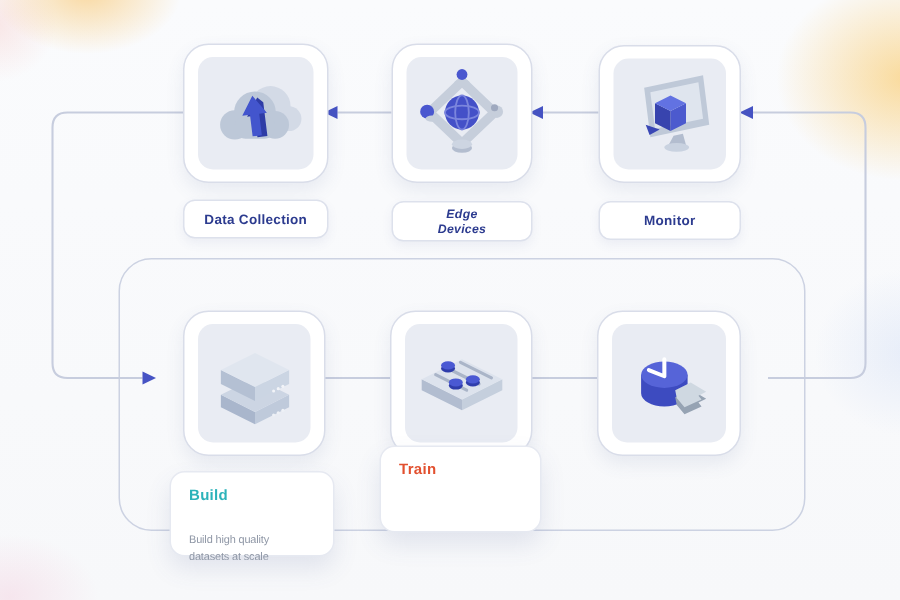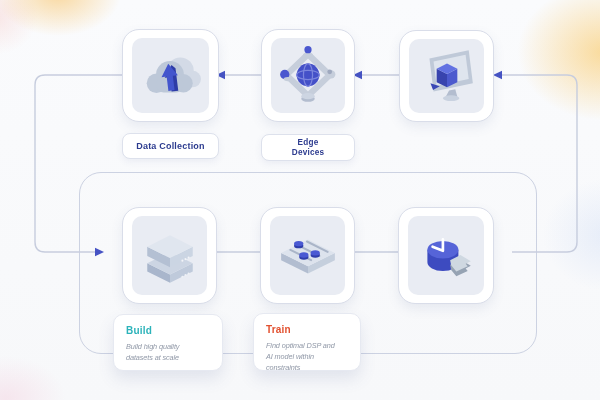--- a/index.html
+++ b/index.html
@@ -27,29 +27,29 @@
     position:absolute;left:9px;top:8px;right:9px;bottom:8px;
     background:#e9ecf3;border-radius:10px;display:flex;align-items:center;justify-content:center;
   }
   .icon-tile svg{width:62px;height:62px;}
   .label-box{
     position:absolute;background:#fff;border:1px solid #dde1ec;border-radius:8px;
     box-shadow:0 3px 7px rgba(80,95,150,.08);z-index:3;
     display:flex;align-items:center;justify-content:center;text-align:center;
     color:#2c3b8f;font-weight:bold;font-size:9px;letter-spacing:.2px;line-height:1.15;
   }
-  .label-box .wrap-narrow{display:block;width:48px;margin:0 auto;font-size:8.2px;}
+  .label-box .wrap-narrow{display:block;width:48px;margin:0 auto;font-size:8.2px;font-style:italic;}
   .text-card{
     position:absolute;background:#fff;border:1px solid #e6e9f1;border-radius:10px;
     box-shadow:0 8px 16px rgba(80,95,150,.13);z-index:4;padding:10px 10px 8px 12px;box-sizing:border-box;
   }
   .text-card .title{font-size:10px;font-weight:bold;letter-spacing:.2px;}
   .text-card .desc{
-    margin-top:6px;font-size:7.3px;color:#8f97a6;line-height:1.5;
-    white-space:pre-line;letter-spacing:-0.1px;font-style:italic;
+    margin-top:19px;font-size:7.3px;color:#8f97a6;line-height:1.5;
+    white-space:pre-line;letter-spacing:-0.1px;
   }
 </style>
 </head>
 <body>
 
 <div class="stage">
 
   <div class="container-box"></div>
 
   <svg class="lines" viewBox="0 0 600 400">
@@ -132,20 +132,23 @@
         <polygon points="13,13 51,5 55,37 17,45" fill="#bfc9d8"></polygon>
         <polygon points="17,16 48,9.5 51,33 20,39.5" fill="#dfe5ee"></polygon>
         <polygon points="32,44 38,42.8 40,50 28,51.5" fill="#b3bdcf"></polygon>
         <ellipse cx="34" cy="51.5" rx="8" ry="2.8" fill="#c9d2e0"></ellipse>
         <polygon points="40,23 40,36 30,41 30,28" fill="#4c5ace"></polygon>
         <polygon points="20,23 20,36 30,41 30,28" fill="#3844ae"></polygon>
         <polygon points="20,23 30,18 40,23 30,28" fill="#6272e2"></polygon>
         <polygon points="14,37 23,40 16.5,43.5" fill="#3a47b5"></polygon>
       </svg>
     </div>
+  </div>
+  <div class="label-box" style="left:399px;top:134px;width:93px;height:24px;">
+    <span>Monitor</span>
   </div>
 
   <div class="icon-card" style="left:122px;top:207px;width:93px;height:95px;">
     <div class="icon-tile">
       <svg viewBox="0 0 60 60">
         <polygon points="8,37 30,48 30,56 8,45" fill="#a9b6cc"></polygon>
         <polygon points="52,37 30,48 30,56 52,45" fill="#bfcadb"></polygon>
         <polygon points="30,26 52,37 30,48 8,37" fill="#ccd5e3"></polygon>
         <g fill="#eef1f6">
             <circle cx="42" cy="50" r="1"></circle>
@@ -198,20 +201,18 @@
       </svg>
     </div>
   </div>
 
   <div class="text-card" style="left:113px;top:314px;width:110px;height:57px;">
     <div class="title" style="color: rgb(44, 179, 186);">Build</div>
     <div class="desc">Build high quality
 datasets at scale</div>
   </div>
 
-  <div class="text-card" style="left:253px;top:313px;width:108px;height:58px;">
+  <div class="text-card" style="left:253px;top:297px;width:108px;height:58px;">
     <div class="title" style="color: rgb(226, 80, 47);">Train</div>
-    <div class="desc">Find optimal DSP and
-AI model within constraints</div>
   </div>
 
 
 </div>
 
 </body></html>

